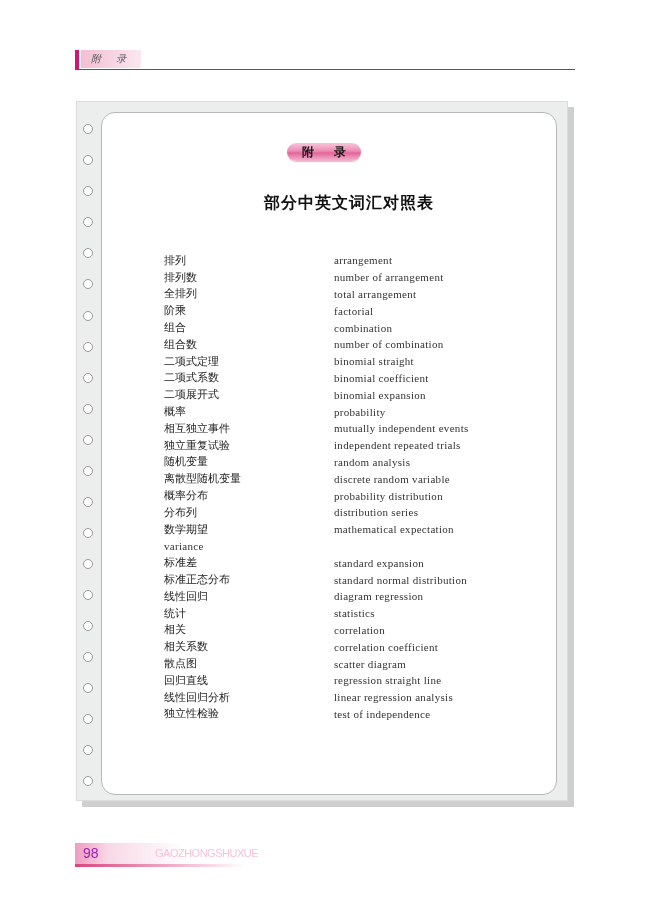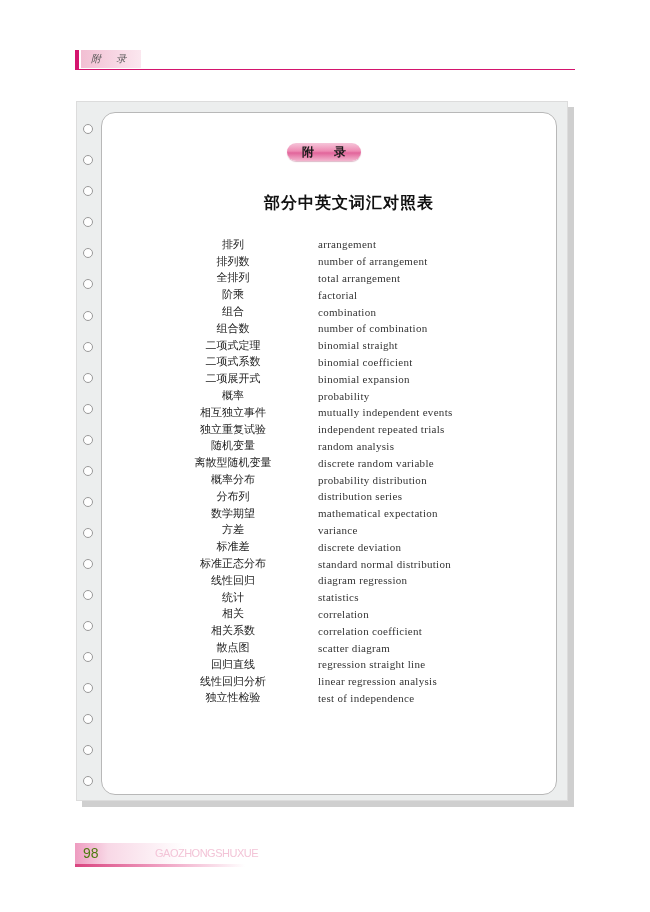--- a/index.html
+++ b/index.html
@@ -130,24 +130,23 @@
       letter-spacing: 1px;
       padding-left: 20px;
     }
 
     
     .vocab {
       position: absolute;
       left: 148px;
       top: 236px;
       width: 340px;
-      margin: 0;
+      margin: 16px;
       padding: 0;
       list-style: none;
-      text-align: center;
     }
     .vocab-row {
       height: 16.8px;
       display: flex;
       align-items: center;
     }
     .zh {
       width: 170px;
       font-family: "DejaVu Sans", sans-serif;
       font-size: 11px;
@@ -183,21 +182,21 @@
       width: 170px;
       height: 3px;
       background: linear-gradient(to right, #d9447f 0%, #ef9fc1 50%, rgba(255,255,255,0) 100%);
     }
     .page-number {
       position: absolute;
       left: 8px;
       top: 2px;
       font-family: "Liberation Sans", sans-serif;
       font-size: 14px;
-      color: #4d7c0f;
+      color: #a21caf;
     }
     .footer-brand {
       position: absolute;
       left: 80px;
       top: 4px;
       font-family: "Liberation Sans", sans-serif;
       font-size: 11px;
       color: #f3c4d7;
       letter-spacing: -0.5px;
     }
@@ -306,26 +305,25 @@
     </li>
   <li class="vocab-row">
       <span class="zh">分布列</span>
       <span class="en">distribution series</span>
     </li>
   <li class="vocab-row">
       <span class="zh">数学期望</span>
       <span class="en">mathematical expectation</span>
     </li>
   <li class="vocab-row">
-      <span class="zh">方差</span>
       <span class="en">variance</span>
     </li>
   <li class="vocab-row">
       <span class="zh">标准差</span>
-      <span class="en">discrete deviation</span>
+      <span class="en">standard expansion</span>
     </li>
   <li class="vocab-row">
       <span class="zh">标准正态分布</span>
       <span class="en">standard normal distribution</span>
     </li>
   <li class="vocab-row">
       <span class="zh">线性回归</span>
       <span class="en">diagram regression</span>
     </li>
   <li class="vocab-row">

